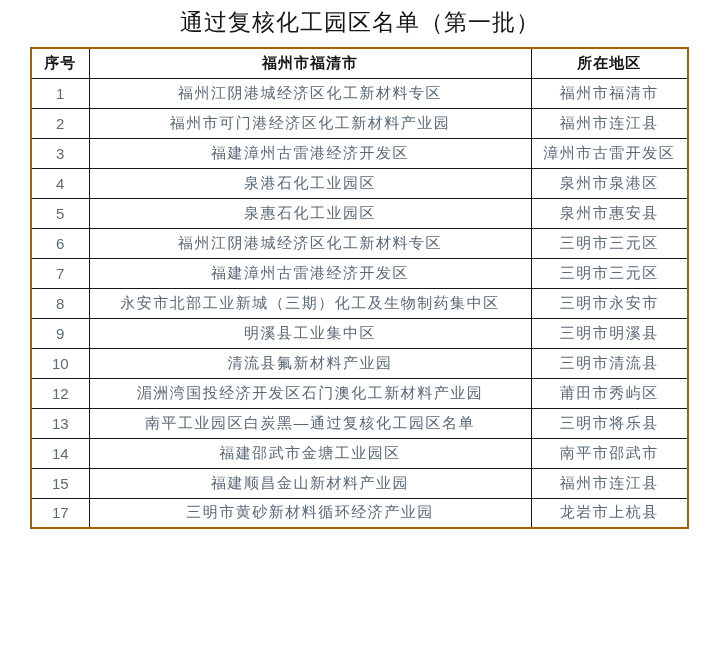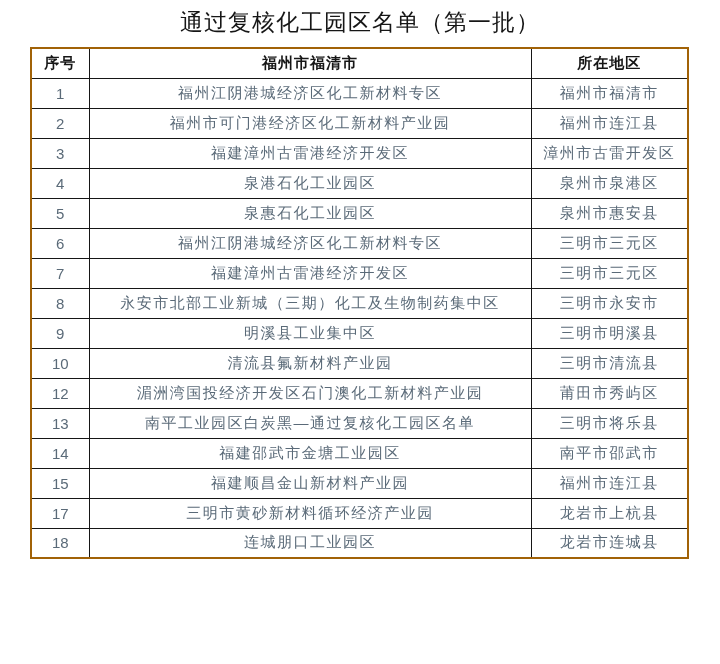--- a/index.html
+++ b/index.html
@@ -142,20 +142,15 @@
         <tr>
           <td class="cell-no">15</td>
           <td class="cell-name">福建顺昌金山新材料产业园</td>
           <td class="cell-region">福州市连江县</td>
         </tr>
         <tr>
           <td class="cell-no">17</td>
           <td class="cell-name">三明市黄砂新材料循环经济产业园</td>
           <td class="cell-region">龙岩市上杭县</td>
         </tr>
-        <tr>
-          <td class="cell-no">18</td>
-          <td class="cell-name">连城朋口工业园区</td>
-          <td class="cell-region">龙岩市连城县</td>
-        </tr>
       </tbody>
   </table>
 </div>
 
 </body></html>

